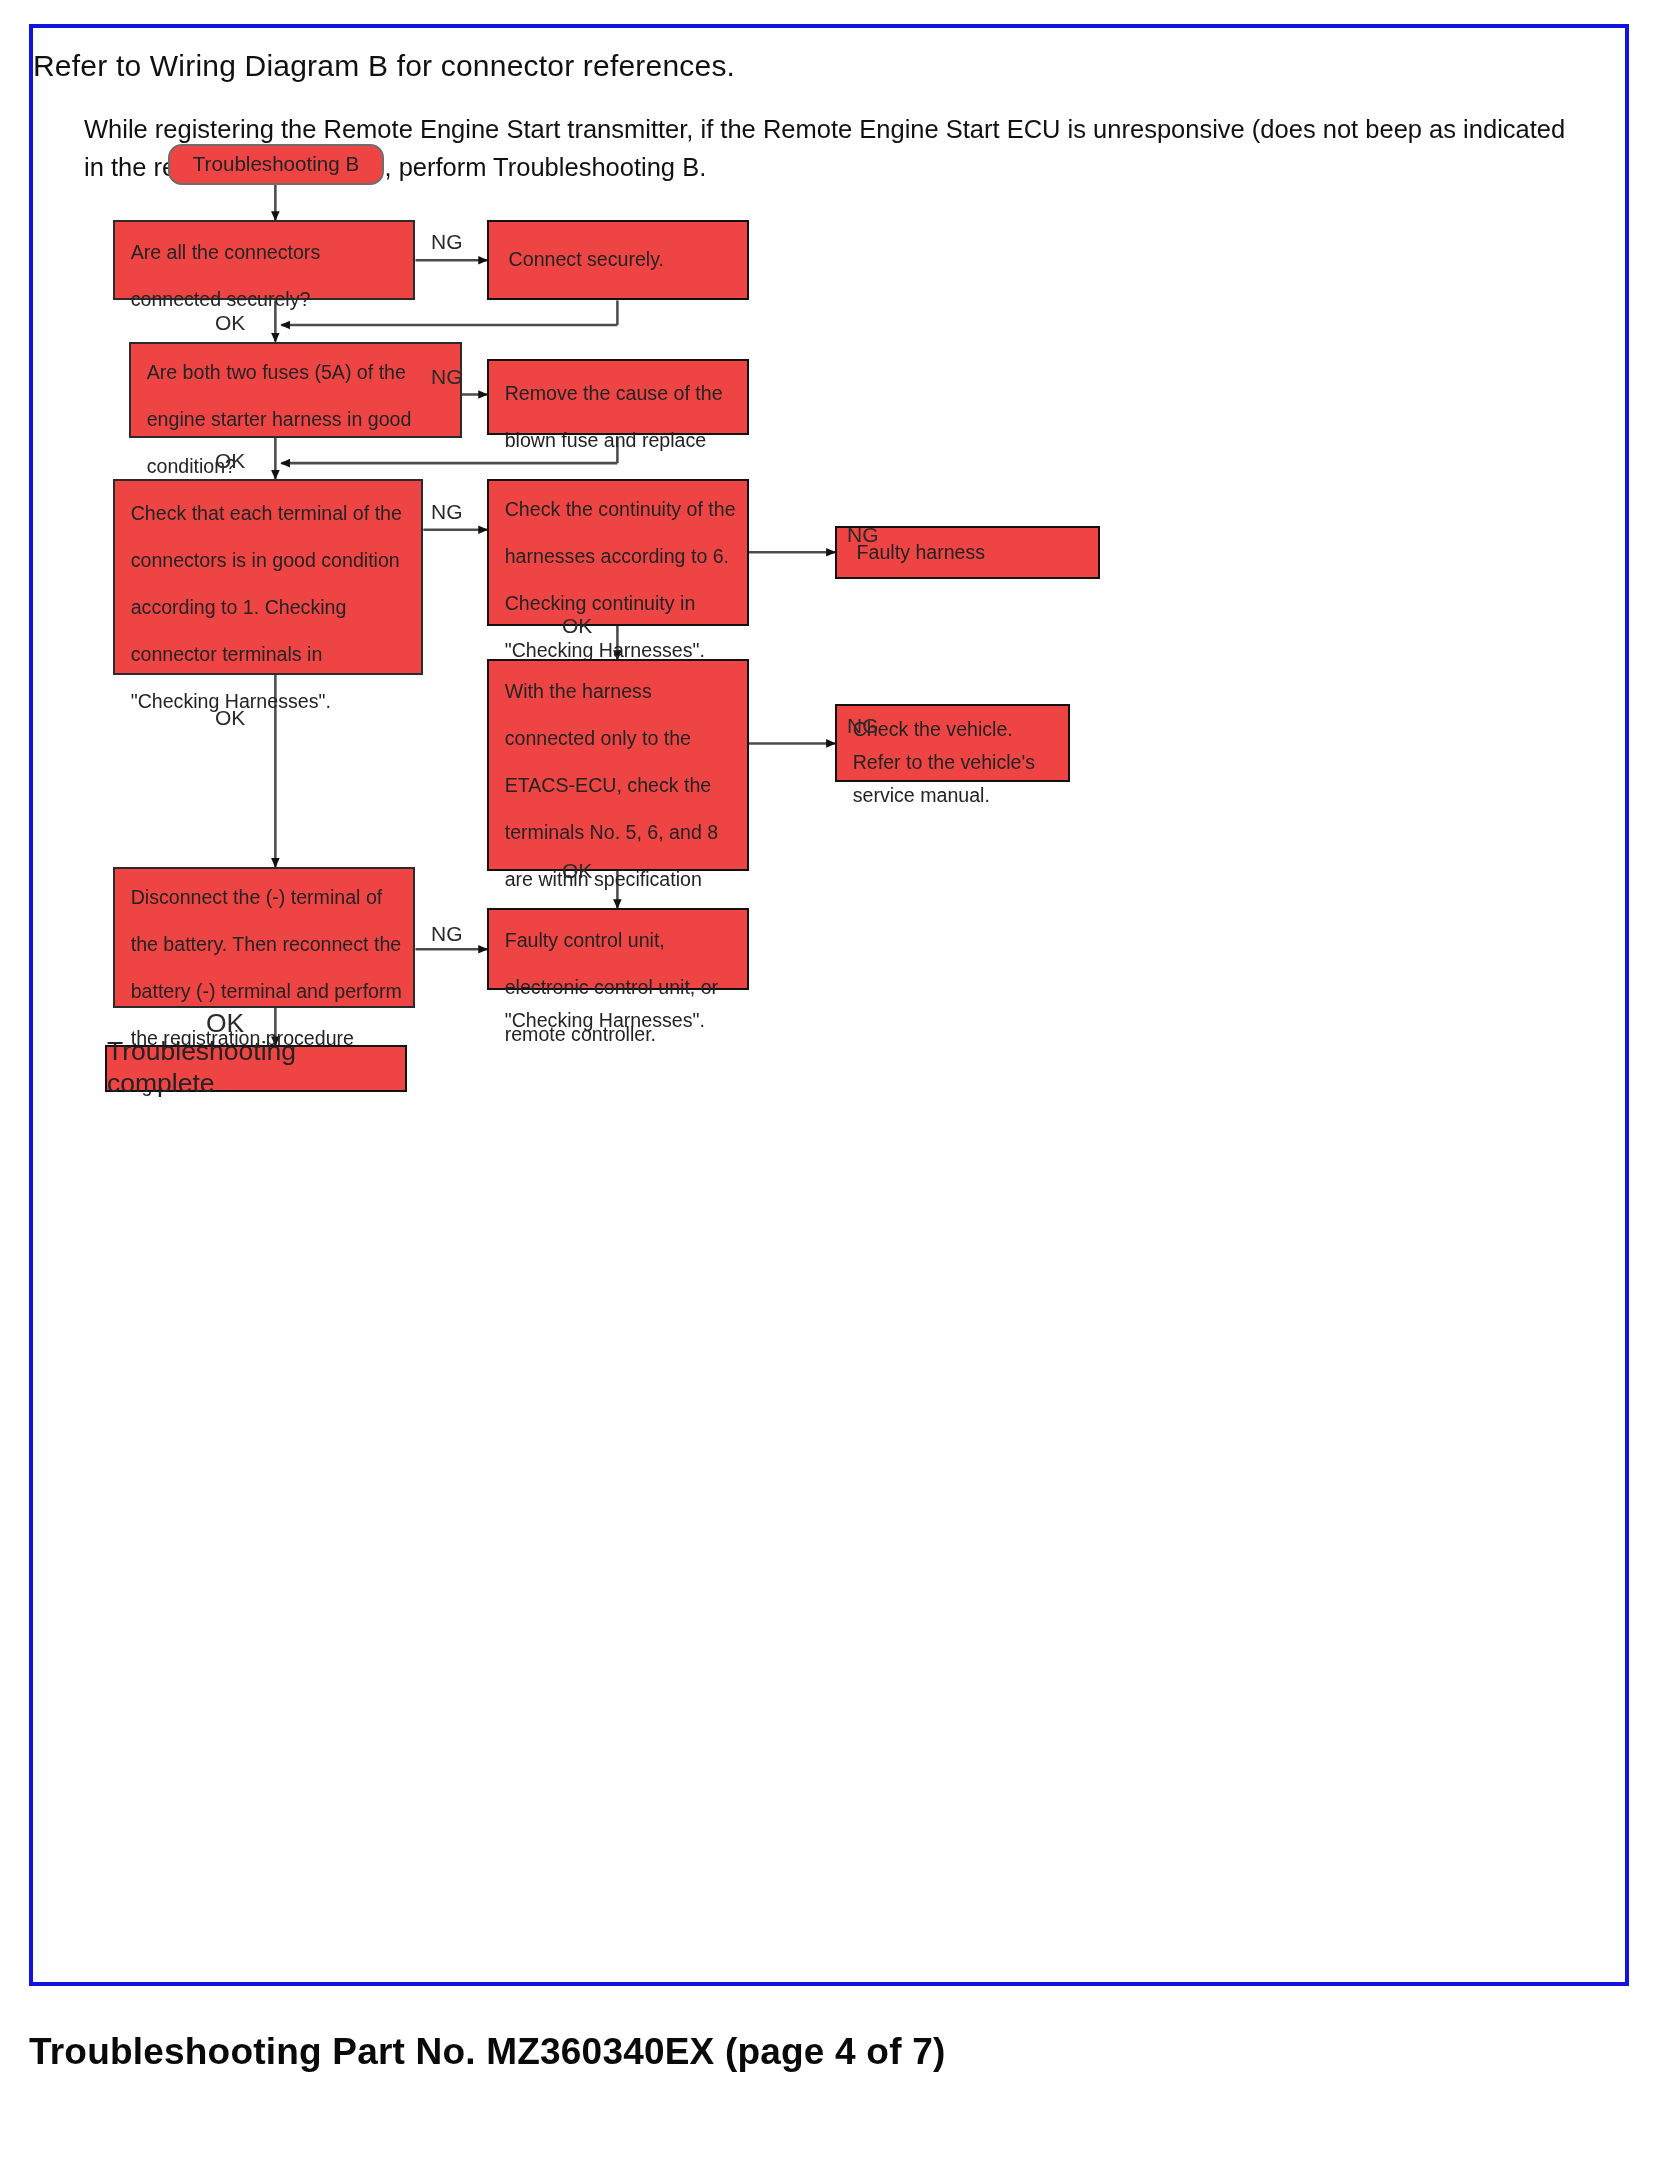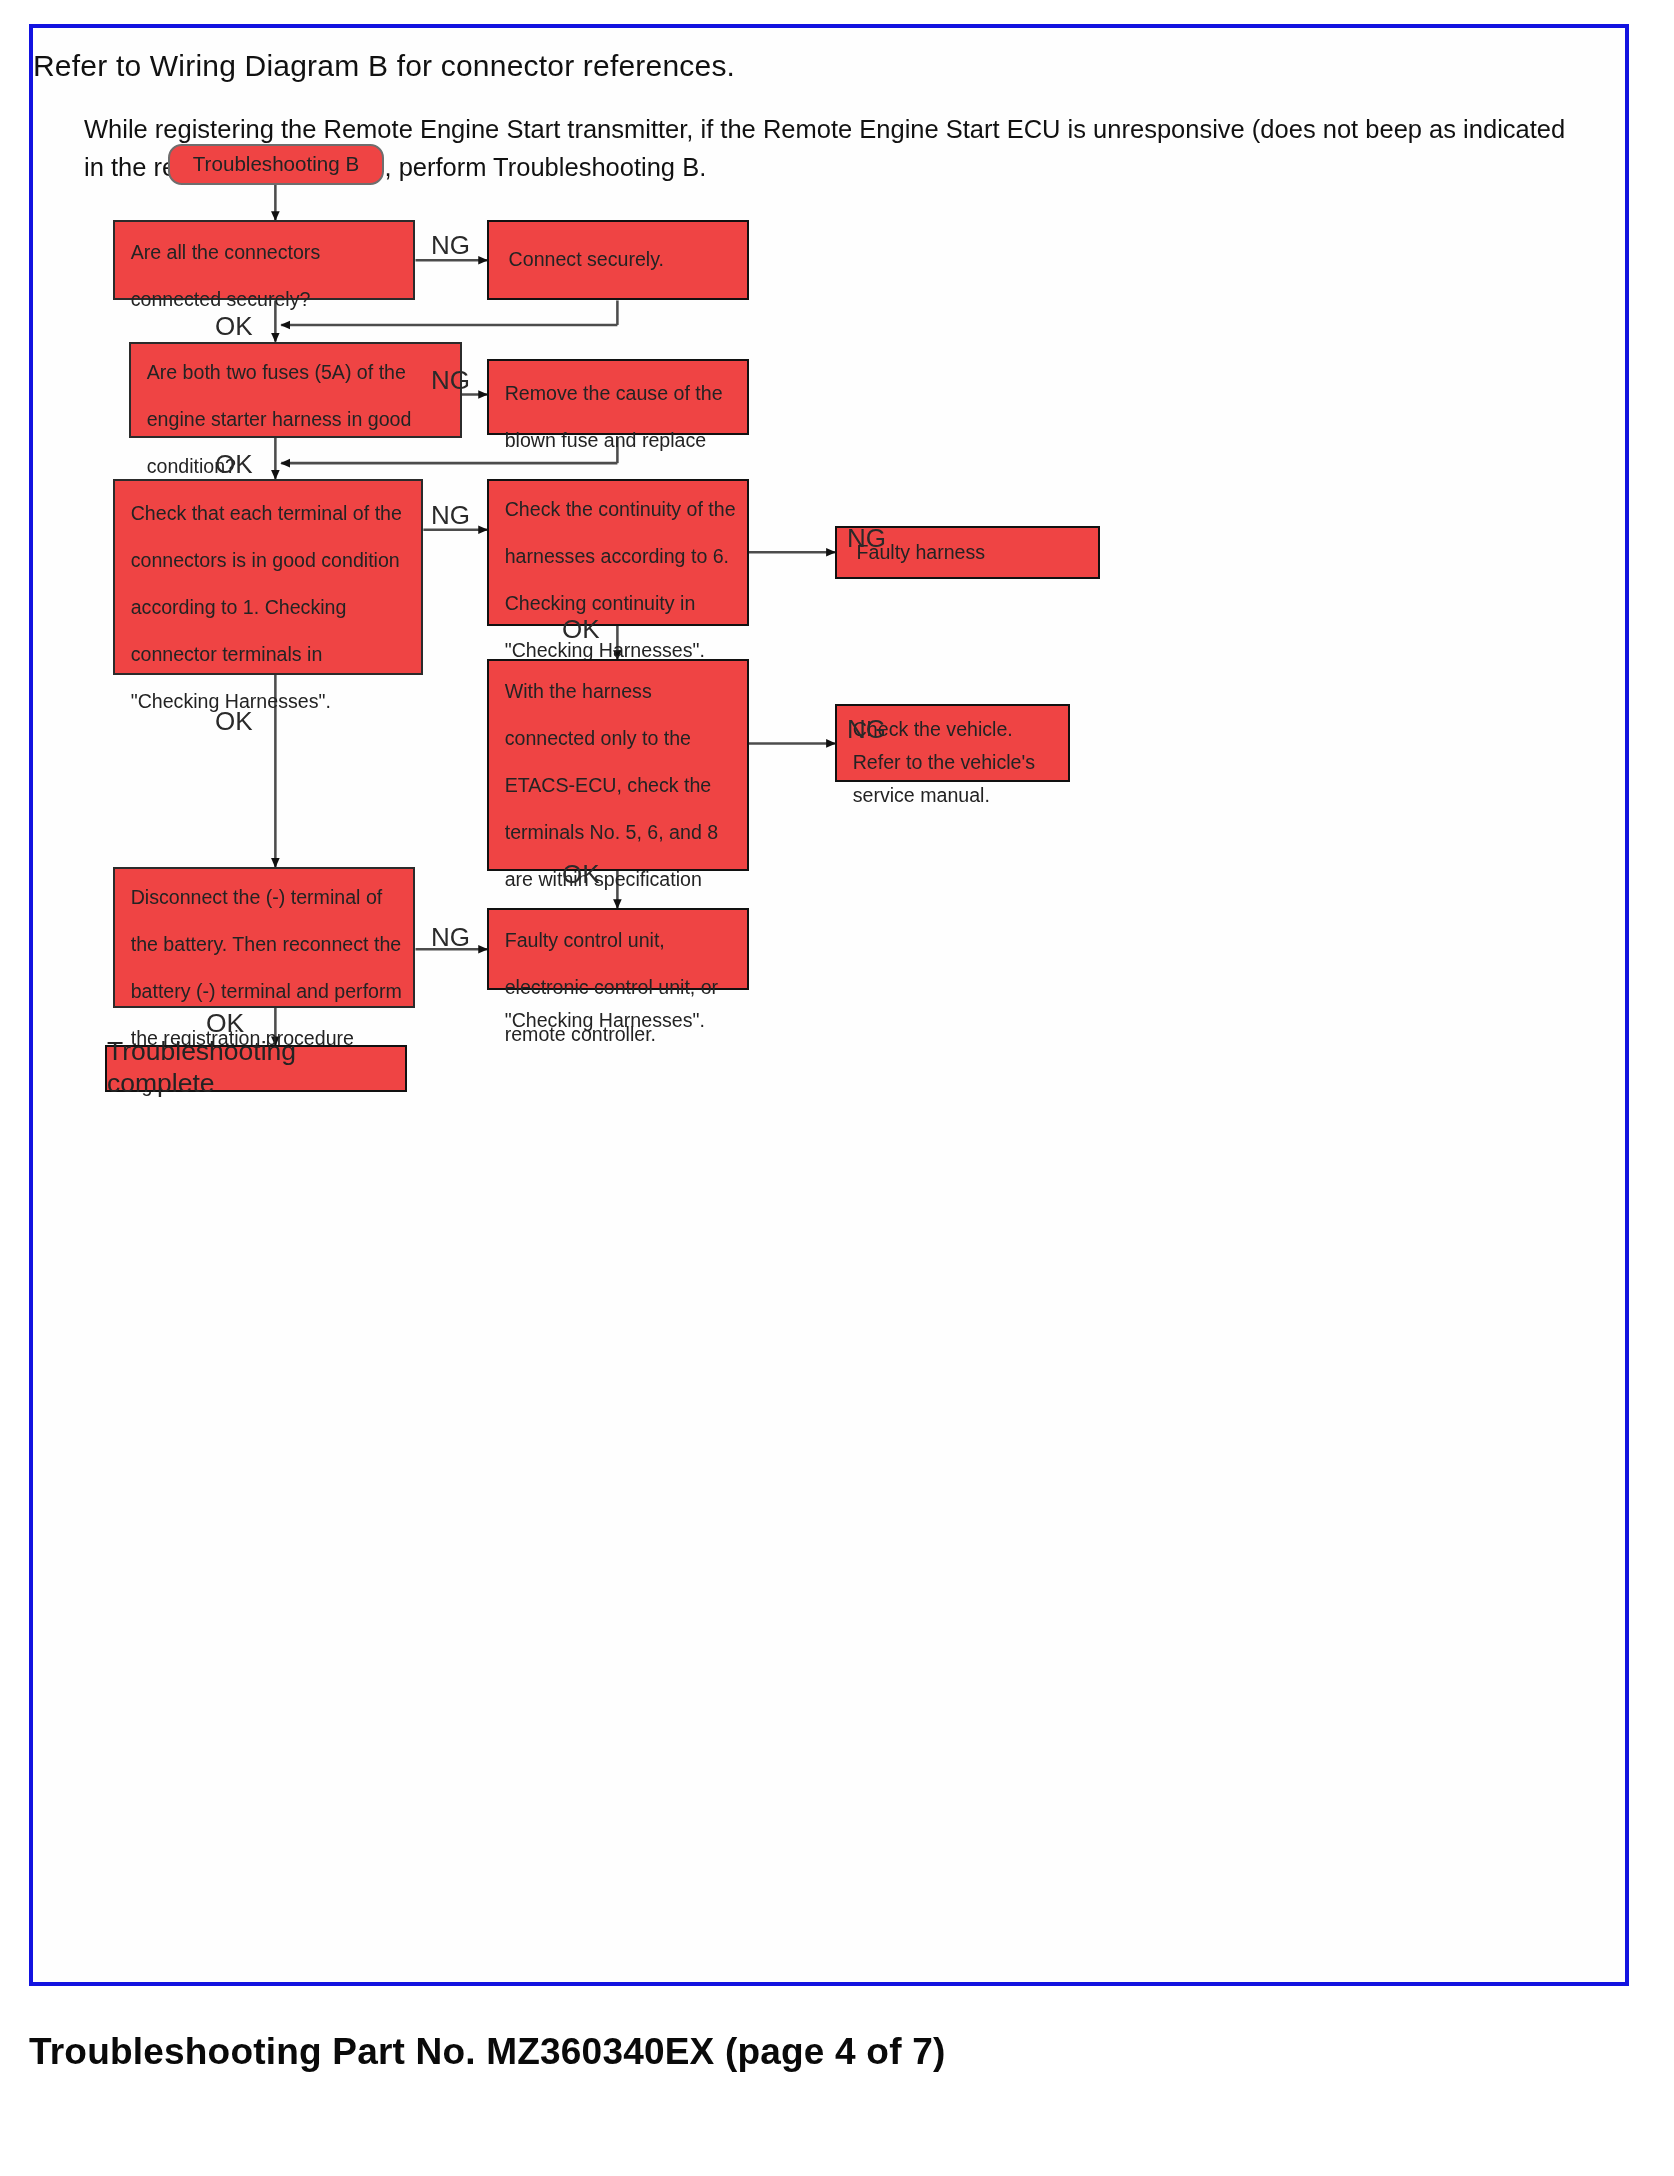--- a/index.html
+++ b/index.html
@@ -111,21 +111,21 @@
     left: 19.6px;
   }
   .node .txt.big {
     font-size: 26.5px;
     line-height: 1.2;
   }
 
   
   .edge-label {
     position: absolute;
-    font-size: 26px;
+    font-size: 21px;
     color: #2a2a2a;
     white-space: nowrap;
   }
   .edge-label.lg {
     font-size: 26.5px;
   }
 
   
   #footer-caption {
     position: absolute;

